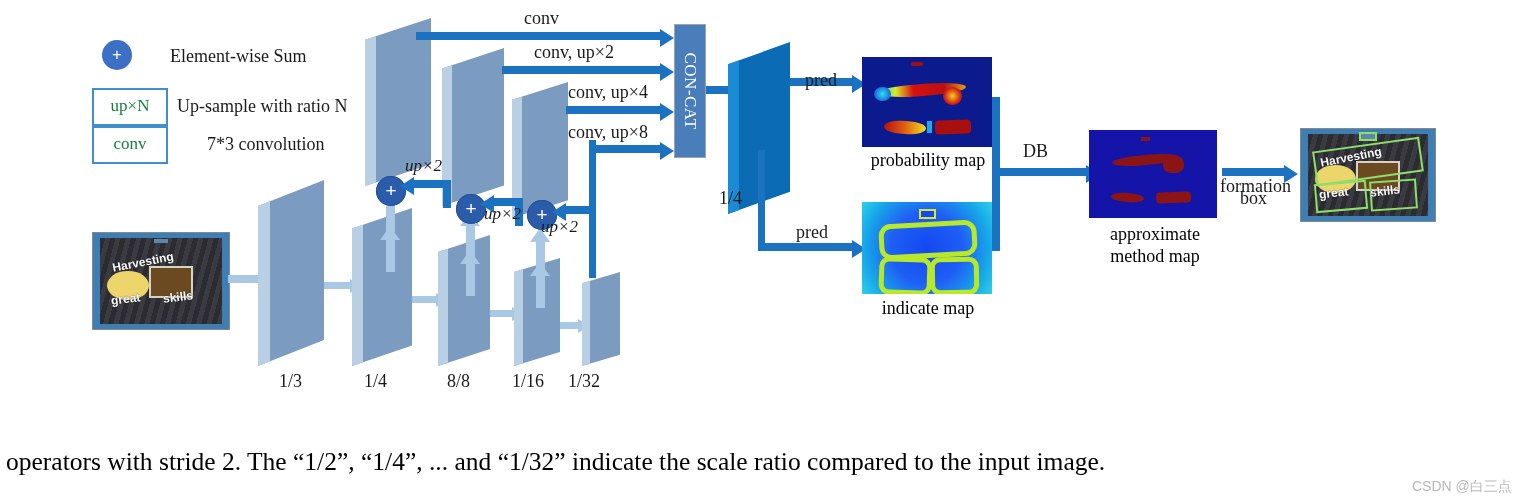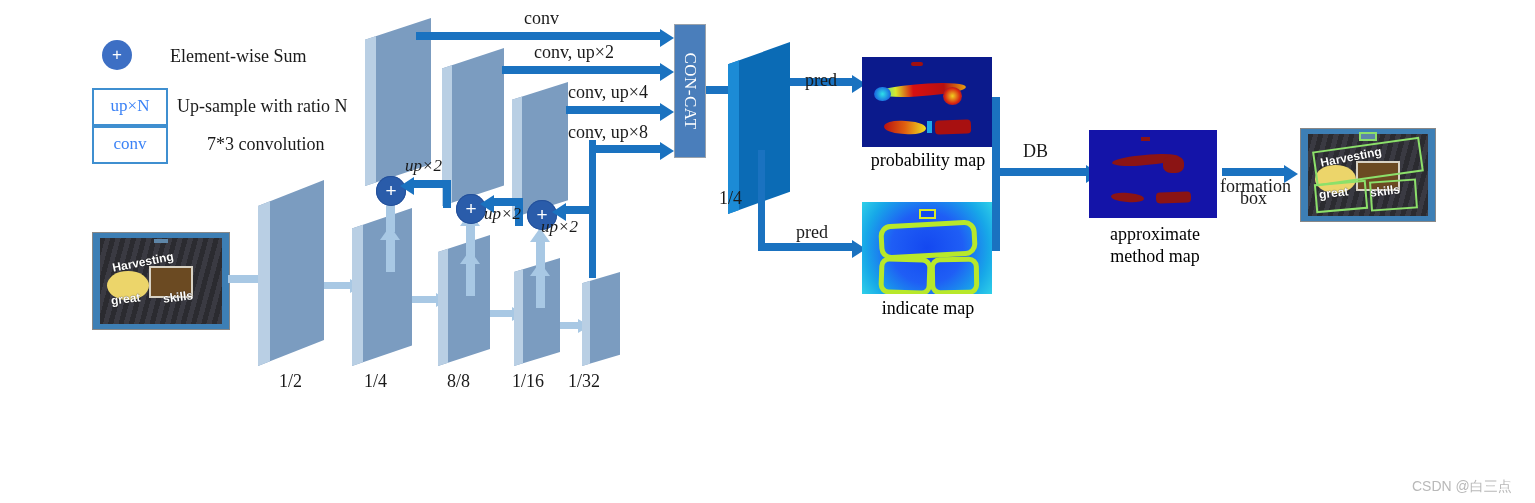--- a/index.html
+++ b/index.html
@@ -9,21 +9,21 @@
   .abs{position:absolute;}
   .lbl{position:absolute;font-family:"Liberation Serif",serif;color:#1a1a1a;white-space:nowrap;}
   .lbl-s{font-size:17px;font-style:italic;}
   .lbl-m{font-size:18px;}
 
   
   .lg-plus{position:absolute;width:30px;height:30px;border-radius:50%;
     background:#3d6fc4;color:#fff;font-size:17px;line-height:30px;text-align:center;
     font-family:"Liberation Sans",sans-serif;}
   .lg-box{position:absolute;border:2px solid #3f8fd0;background:#fff;
-    font-size:17px;text-align:center;color:#3b82f6;}
+    font-size:17px;text-align:center;color:#15803d;}
   .lg-box span{display:block;line-height:1;}
 
   
   .slab{position:absolute;}
   .slab .face{position:absolute;left:0;top:0;width:100%;height:100%;
     background:#7b9cc0;}
   .slab .edge{position:absolute;left:0;top:0;height:100%;background:#b9cfe4;}
 
   
   .slab-dark .face{background:#0b6bb5;}
@@ -150,21 +150,21 @@
   </div>
   <div class="ar-lt" style="left:560px;top:322px;width:22px;height:7px;"></div>
   <div class="head head-rl" style="left:578px;top:319px;"></div>
 
   <div class="slab" style="left:582px;top:272px;width:38px;height:94px;
        clip-path:polygon(0 12%,100% 0,100% 88%,0 100%);">
     <div class="face"></div>
       <div class="edge" style="width:8px;"></div>
   </div>
 
-  <div class="lbl lbl-m" style="left:279px;top:371px;">1/2</div>
+  <div class="lbl lbl-m" style="left:279px;top:371px;">1/3</div>
   <div class="lbl lbl-m" style="left:364px;top:371px;">1/4</div>
   <div class="lbl lbl-m" style="left:447px;top:371px;">8/8</div>
   <div class="lbl lbl-m" style="left:512px;top:371px;">1/16</div>
   <div class="lbl lbl-m" style="left:568px;top:371px;">1/32</div>
 
   <div class="slab" style="left:365px;top:18px;width:66px;height:168px;
        clip-path:polygon(0 13%,100% 0,100% 87%,0 100%);">
     <div class="face"></div>
       <div class="edge" style="width:11px;"></div>
   </div>
@@ -328,16 +328,17 @@
           transform:rotate(-5deg);background:transparent;"></div>
         <div class="blob" style="left:52%;top:56%;width:36%;height:32%;border:2px solid #8ce06a;
           transform:rotate(-4deg);background:transparent;"></div>
         <div class="ptxt" style="left:10%;top:20%;font-size:12px;transform:rotate(-11deg);">Harvesting</div>
         <div class="ptxt" style="left:9%;top:63%;font-size:12px;transform:rotate(-7deg);">great</div>
         <div class="ptxt" style="left:52%;top:61%;font-size:12px;transform:rotate(-7deg);">skills</div>
       </div>
     </div>
   </div>
 
+  <div class="cap" style="left:6px;top:446px;width:1520px;">operators with stride 2. The “1/2”, “1/4”, ... and “1/32” indicate the scale ratio compared to the input image.</div>
 
   <div class="wm" style="left:1412px;top:478px;">CSDN @白三点</div>
 
 </div>
 
 </body></html>

